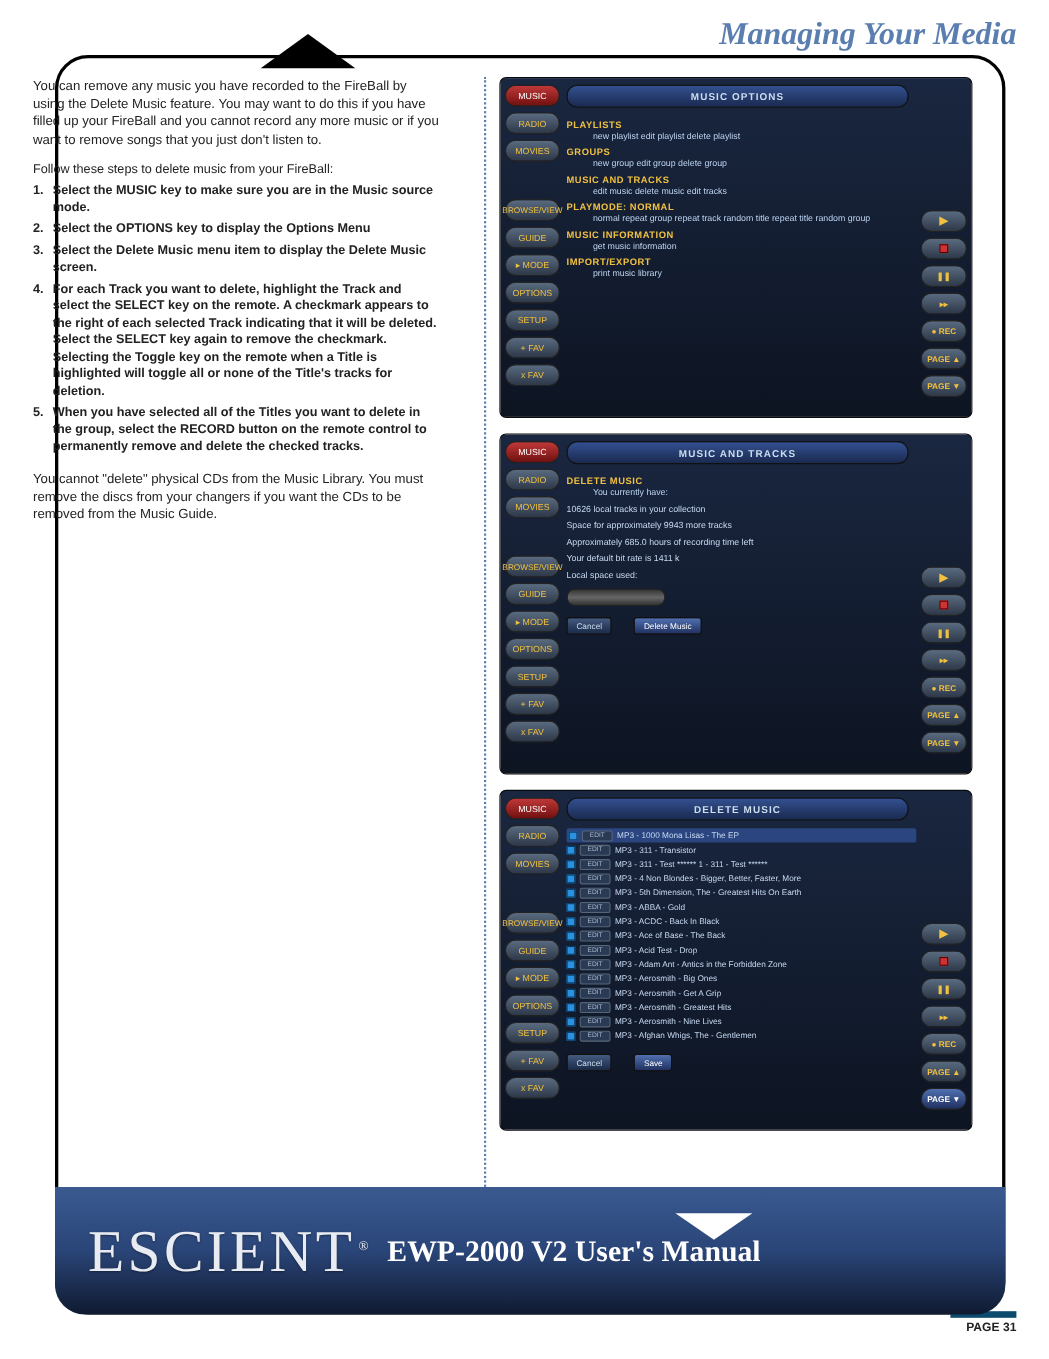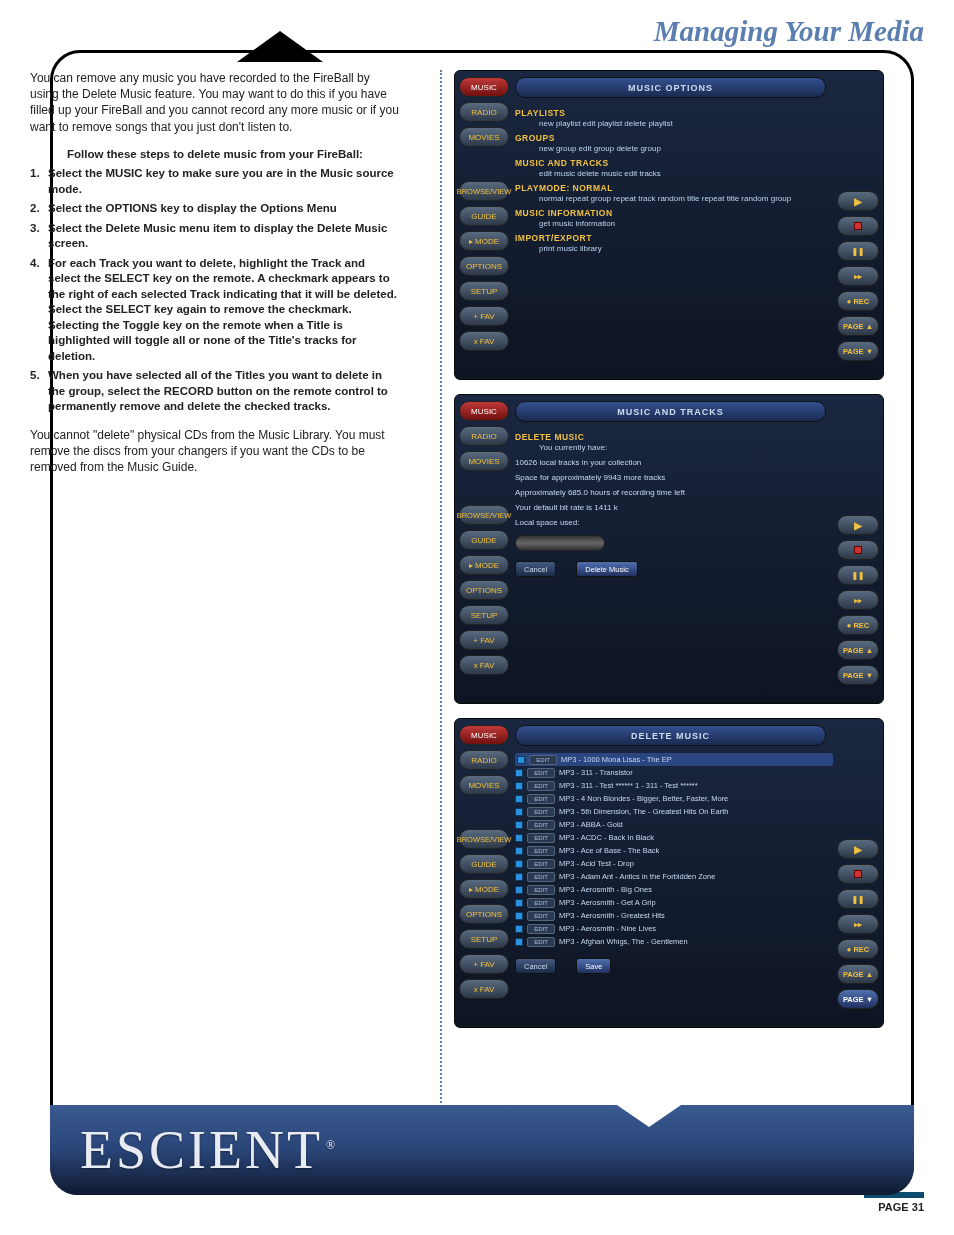--- a/index.html
+++ b/index.html
@@ -62,21 +62,21 @@
     font-size: 12px;
     color: #222;
     line-height: 1.35;
   }
   .left-col .sect-title {
     font-weight: bold;
     font-size: 12px;
     margin-bottom: 4px;
   }
   .left-col p { margin-bottom: 12px; }
-  .left-col .follow { font-weight: bold; font-size: 11.5px; margin-bottom: 4px; text-align: center; }
+  .left-col .follow { font-weight: normal; font-size: 11.5px; margin-bottom: 4px; }
   .left-col ol {
     list-style: none;
     counter-reset: step;
     padding-left: 14px;
     font-weight: bold;
     font-size: 11.5px;
   }
   .left-col ol li {
     counter-increment: step;
     margin-bottom: 4px;
@@ -170,21 +170,21 @@
   .chk { width:8px;height:8px;background:#2a90e0;border:1px solid #0a3a60; }
   .trow.hi { background:#2a4580; border-radius:2px; padding:0 2px; }
   .edit { width:28px;height:10px;border:1px solid #567; border-radius:2px; background:#2a3a55;font-size:6px;display:flex;align-items:center;justify-content:center;color:#abc; }
   .pgno {
     position:absolute; right:30px; bottom:22px;
     font-size:11px; font-weight:bold; color:#222;
     border-top:6px solid #0c4a6e; padding-top:3px; width:60px; text-align:right;
   }
   .brand-bar {
     position:absolute; left:50px; right:40px; bottom:40px;
-    height:90px;
+    height:116px;
     background:linear-gradient(#3a5a90 0%,#2a4578 50%,#0f1a30 100%);
     border-bottom-left-radius:27px; border-bottom-right-radius:27px;
     display:flex; align-items:center; padding:0 30px;
     color:#fff;
   }
   .brand-logo {
     font-family:"Times New Roman",serif;
     font-size:54px; font-weight:300; letter-spacing:3px;
     color:#e8ecf2;
     text-shadow:0 1px 2px rgba(0,0,0,0.4);
@@ -432,13 +432,14 @@
   </div>
 
 </div>
 
 <div class="pgno">PAGE 31</div>
 
 <div class="brand-bar">
   <span class="brand-logo">
     <span>ESCIENT</span><span class="brand-r">®</span>
   </span>
+  <span class="brand-sub">EWP-2000 V2 User's Manual</span>
 </div>
 
 </body></html>

